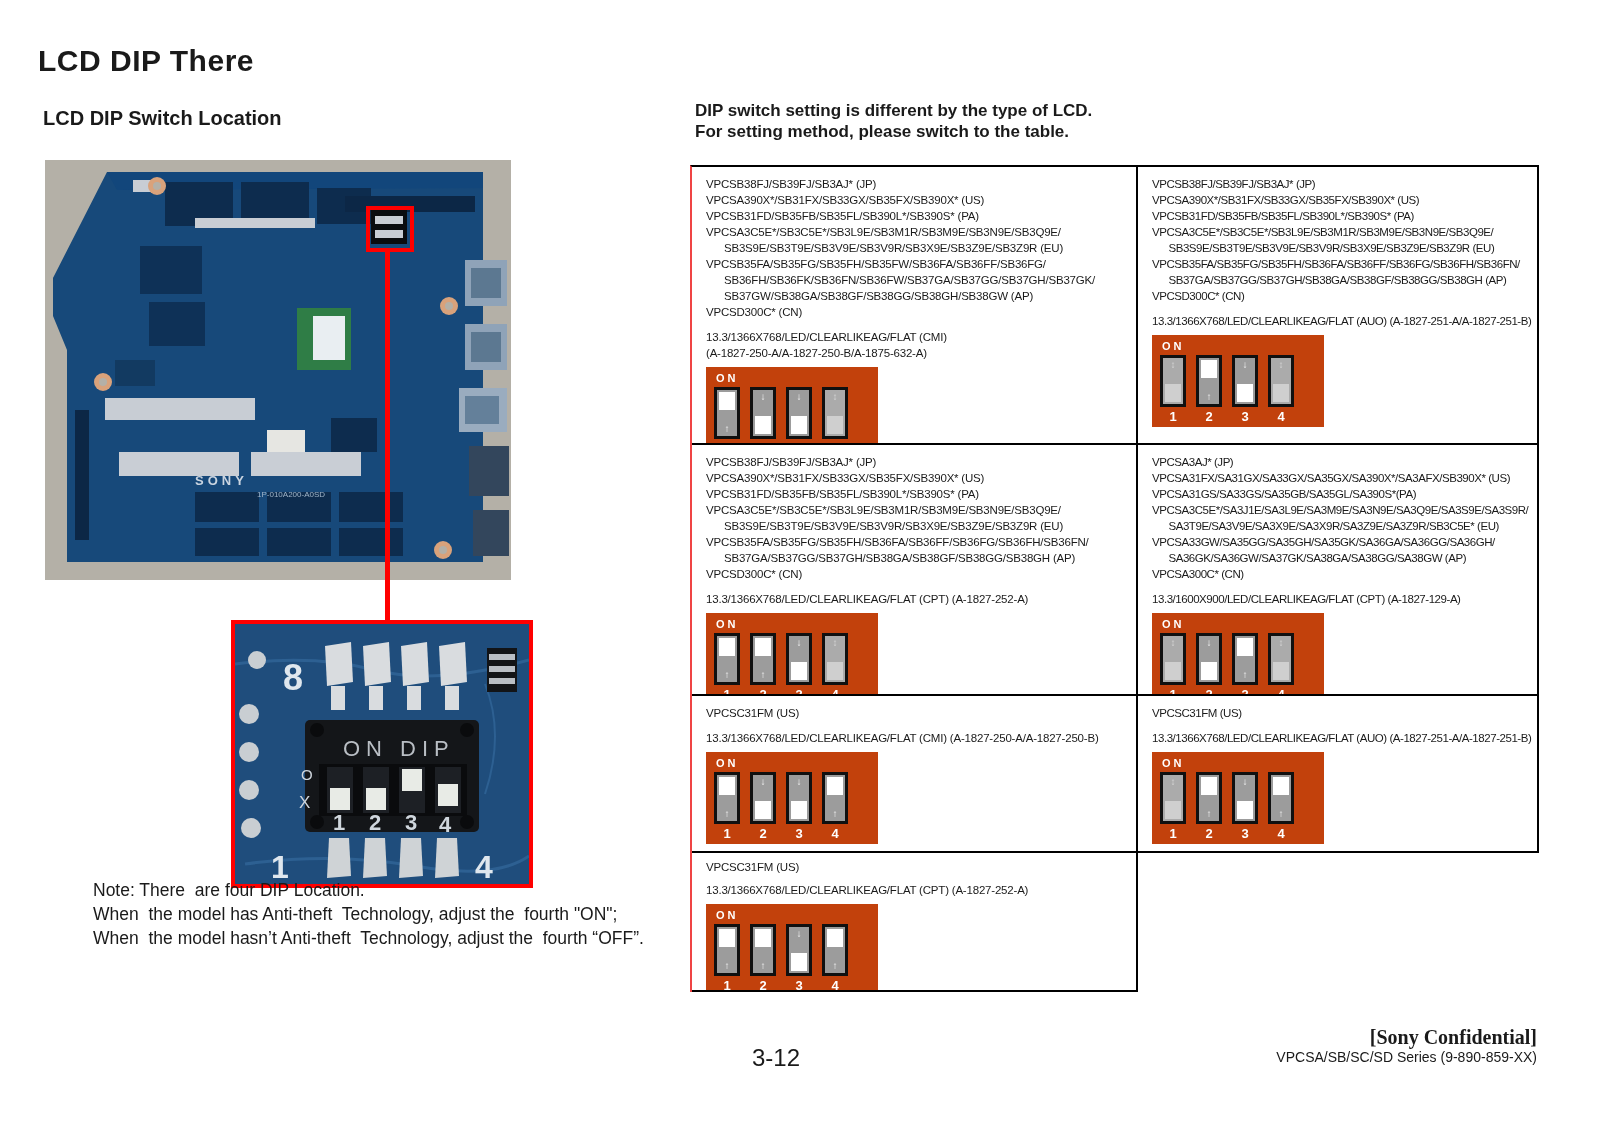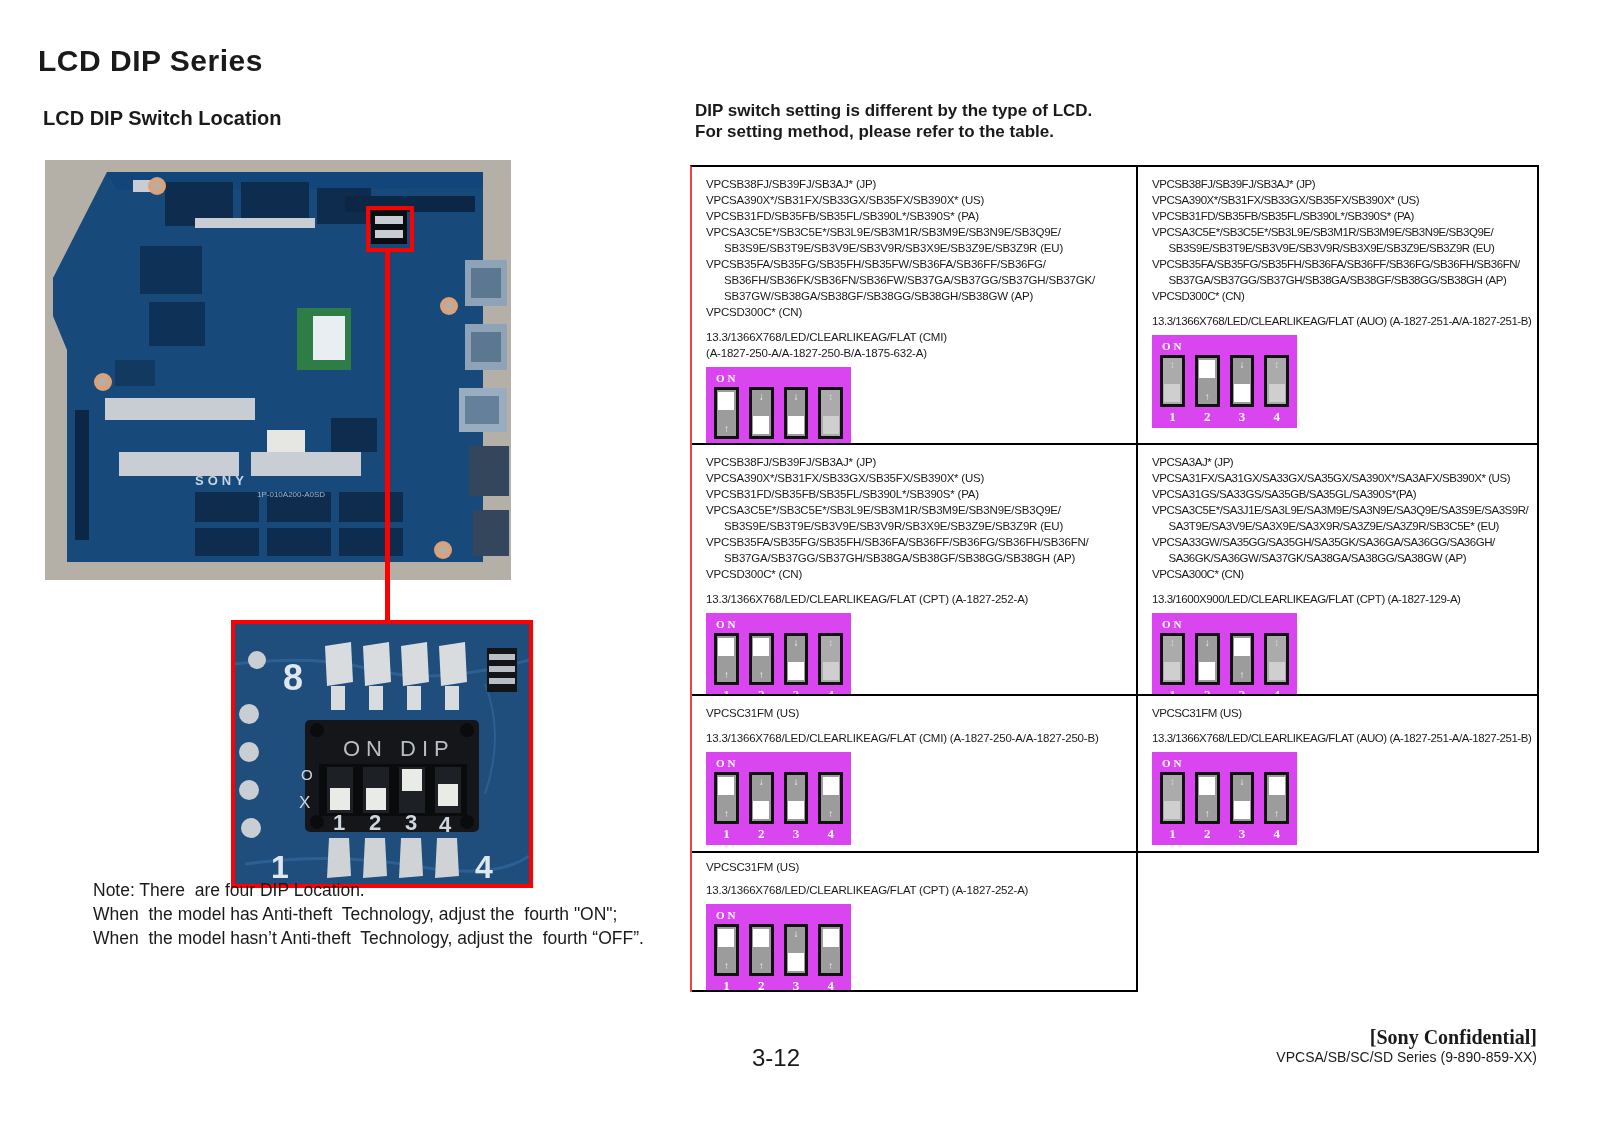--- a/index.html
+++ b/index.html
@@ -28,21 +28,21 @@
   .tcell { border-right:2px solid #000; border-bottom:2px solid #000;
     padding:9px 10px 0 14px; overflow:hidden; }
   .tcell.empty { border:none; background:#fff; }
   .tcell.compact { padding-top:6px; }
   .models { font-size:11.5px; line-height:16px; white-space:pre; letter-spacing:-0.2px; }
   .col2 .models, .col2 .lcd { letter-spacing:-0.45px; }
   .lcd { font-size:11.5px; line-height:16px; margin-top:9px; white-space:pre; letter-spacing:-0.2px; }
   .compact .lcd { margin-top:7px; }
 
   
-  .dip { margin-top:6px; width:145px; background:#d946ef; padding:5px 8px 3px 8px;font-family:Liberation Serif, serif; }
+  .dip { margin-top:6px; width:172px; background:#c2410c; padding:5px 8px 3px 8px; }
   .dip-on { color:#fff; font-size:11px; font-weight:bold; letter-spacing:3px; margin-left:2px; }
   .dip-slots { display:flex; gap:10px; margin-top:3px; }
   .dip-slot { width:26px; height:52px; background:#9c9c9c; border:3px solid #101010;
     display:flex; flex-direction:column; justify-content:space-between; align-items:center; padding:2px 1px; }
   .dip-slot.any { background:#ababab; }
   .knob { width:16px; height:18px; background:#ffffff; }
   .dip-slot.any .knob { background:#cfcfcf; }
   .arrow { color:#f2f2f2; font-size:10px; line-height:10px; }
   .dip-slot.any .arrow { color:#d8d8d8; }
   .dip-nums { display:flex; gap:10px; margin-top:2px; }
@@ -52,21 +52,21 @@
   .page-num { left:752px; top:1044px; font-size:24px; }
   .footer-right { right:63px; top:1026px; text-align:right; }
   .confidential { font-family:"Liberation Serif", serif; font-weight:bold; font-size:20px; }
   .series { font-size:14px; margin-top:0; }
 
   svg text { user-select:none; }
 </style>
 </head>
 <body>
 
-<h1 class="abs page-title">LCD DIP Series</h1>
+<h1 class="abs page-title">LCD DIP There</h1>
 <h2 class="abs sub-title">LCD DIP Switch Location</h2>
 
 <div class="abs photo-wrap">
   <svg width="466" height="420" viewBox="0 0 466 420">
     <rect x="0" y="0" width="466" height="420" fill="#b4b0a7"></rect>
 
     <polygon points="62,12 438,12 438,402 22,402 22,190 8,156 8,118 62,12" fill="#17497a"></polygon>
     <polygon points="62,12 438,12 438,28 72,30" fill="#12467b"></polygon>
 
     <rect x="120" y="22" width="68" height="44" fill="#0d2c4e"></rect>
@@ -195,21 +195,21 @@
     <text x="240" y="254" font-size="32" font-weight="bold" fill="#dfe7ee">4</text>
   </svg>
 </div>
 
 <div class="abs note"><span>Note: There  are four DIP Location.</span>
 <span>When  the model has Anti-theft  Technology, adjust the  fourth "ON";</span>
 <span>When  the model hasn’t Anti-theft  Technology, adjust the  fourth “OFF”.</span></div>
 
 <div class="abs intro">
   <div>DIP switch setting is different by the type of LCD.</div>
-  <div>For setting method, please refer to the table.</div>
+  <div>For setting method, please switch to the table.</div>
 </div>
 
 <div class="abs lcd-table">
   <div class="tcell col1">
     <div class="models">VPCSB38FJ/SB39FJ/SB3AJ* (JP)
 VPCSA390X*/SB31FX/SB33GX/SB35FX/SB390X* (US)
 VPCSB31FD/SB35FB/SB35FL/SB390L*/SB390S* (PA)
 VPCSA3C5E*/SB3C5E*/SB3L9E/SB3M1R/SB3M9E/SB3N9E/SB3Q9E/
       SB3S9E/SB3T9E/SB3V9E/SB3V9R/SB3X9E/SB3Z9E/SB3Z9R (EU)
 VPCSB35FA/SB35FG/SB35FH/SB35FW/SB36FA/SB36FF/SB36FG/

